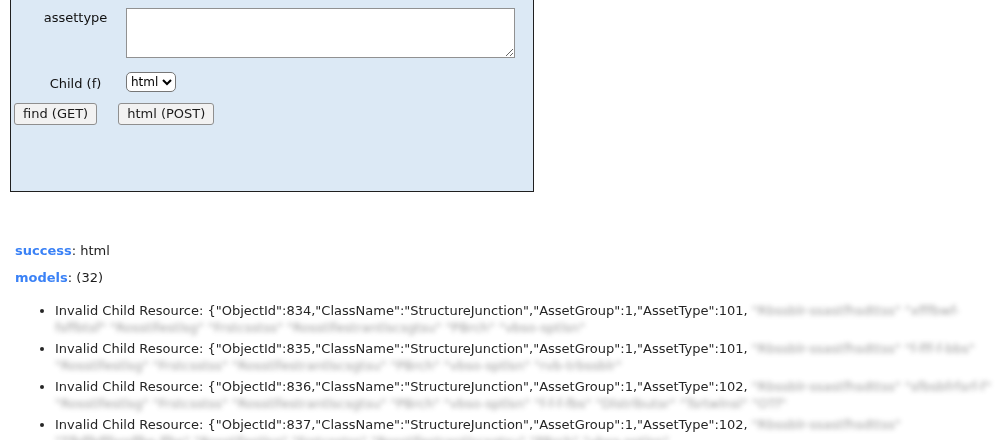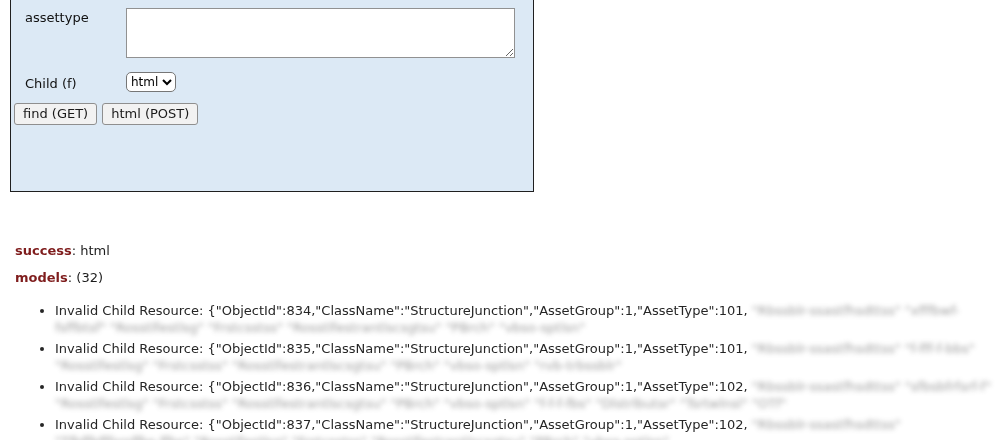--- a/index.html
+++ b/index.html
@@ -27,20 +27,21 @@
   .field-row {
     display: flex;
     align-items: flex-start;
     padding-left: 11px;
     margin-bottom: 10px;
   }
   .field-label {
     width: 101px;
     padding-top: 2px;
     color: #101010;
+    text-align: center;
   }
   .field-row textarea {
     box-sizing: border-box;
     width: 389px;
     height: 50px;
     border: 1px solid #919191;
     background: #fff;
     resize: both;
     font-family: "DejaVu Sans", "Liberation Sans", sans-serif;
     font-size: 13px;
@@ -56,21 +57,21 @@
   .format-row select {
     font-family: "DejaVu Sans", "Liberation Sans", sans-serif;
     font-size: 12px;
     border: 1px solid #767676;
     border-radius: 5px;
     background: #fff;
     height: 20px;
   }
   .buttons-row {
     display: flex;
-    gap: 5px;
+    gap: 21px;
     padding-left: 0;
   }
   .buttons-row button {
     font-family: "DejaVu Sans", "Liberation Sans", sans-serif;
     font-size: 13px;
     color: #1a1a1a;
     background: #f2f2f2;
     border: 1px solid #8f8f8f;
     border-radius: 3px;
     padding: 1px 8px 2px 8px;
@@ -80,21 +81,21 @@
   
   .results {
     margin-top: 51px;
     padding-left: 15px;
   }
   .kv {
     margin: 0 0 11px 0;
     line-height: 16px;
     color: #1c1c1c;
   }
-  .kv .b { font-weight: bold; color: #7f1d1d; }
+  .kv .b { font-weight: bold; color: #3b82f6; }
   ul.models-list {
     margin: 16px 0 0 0;
     padding-left: 40px;
     list-style: disc;
   }
   ul.models-list li {
     color: #262626;
     line-height: 17px;
     margin-bottom: 4px;
     word-break: break-word;

